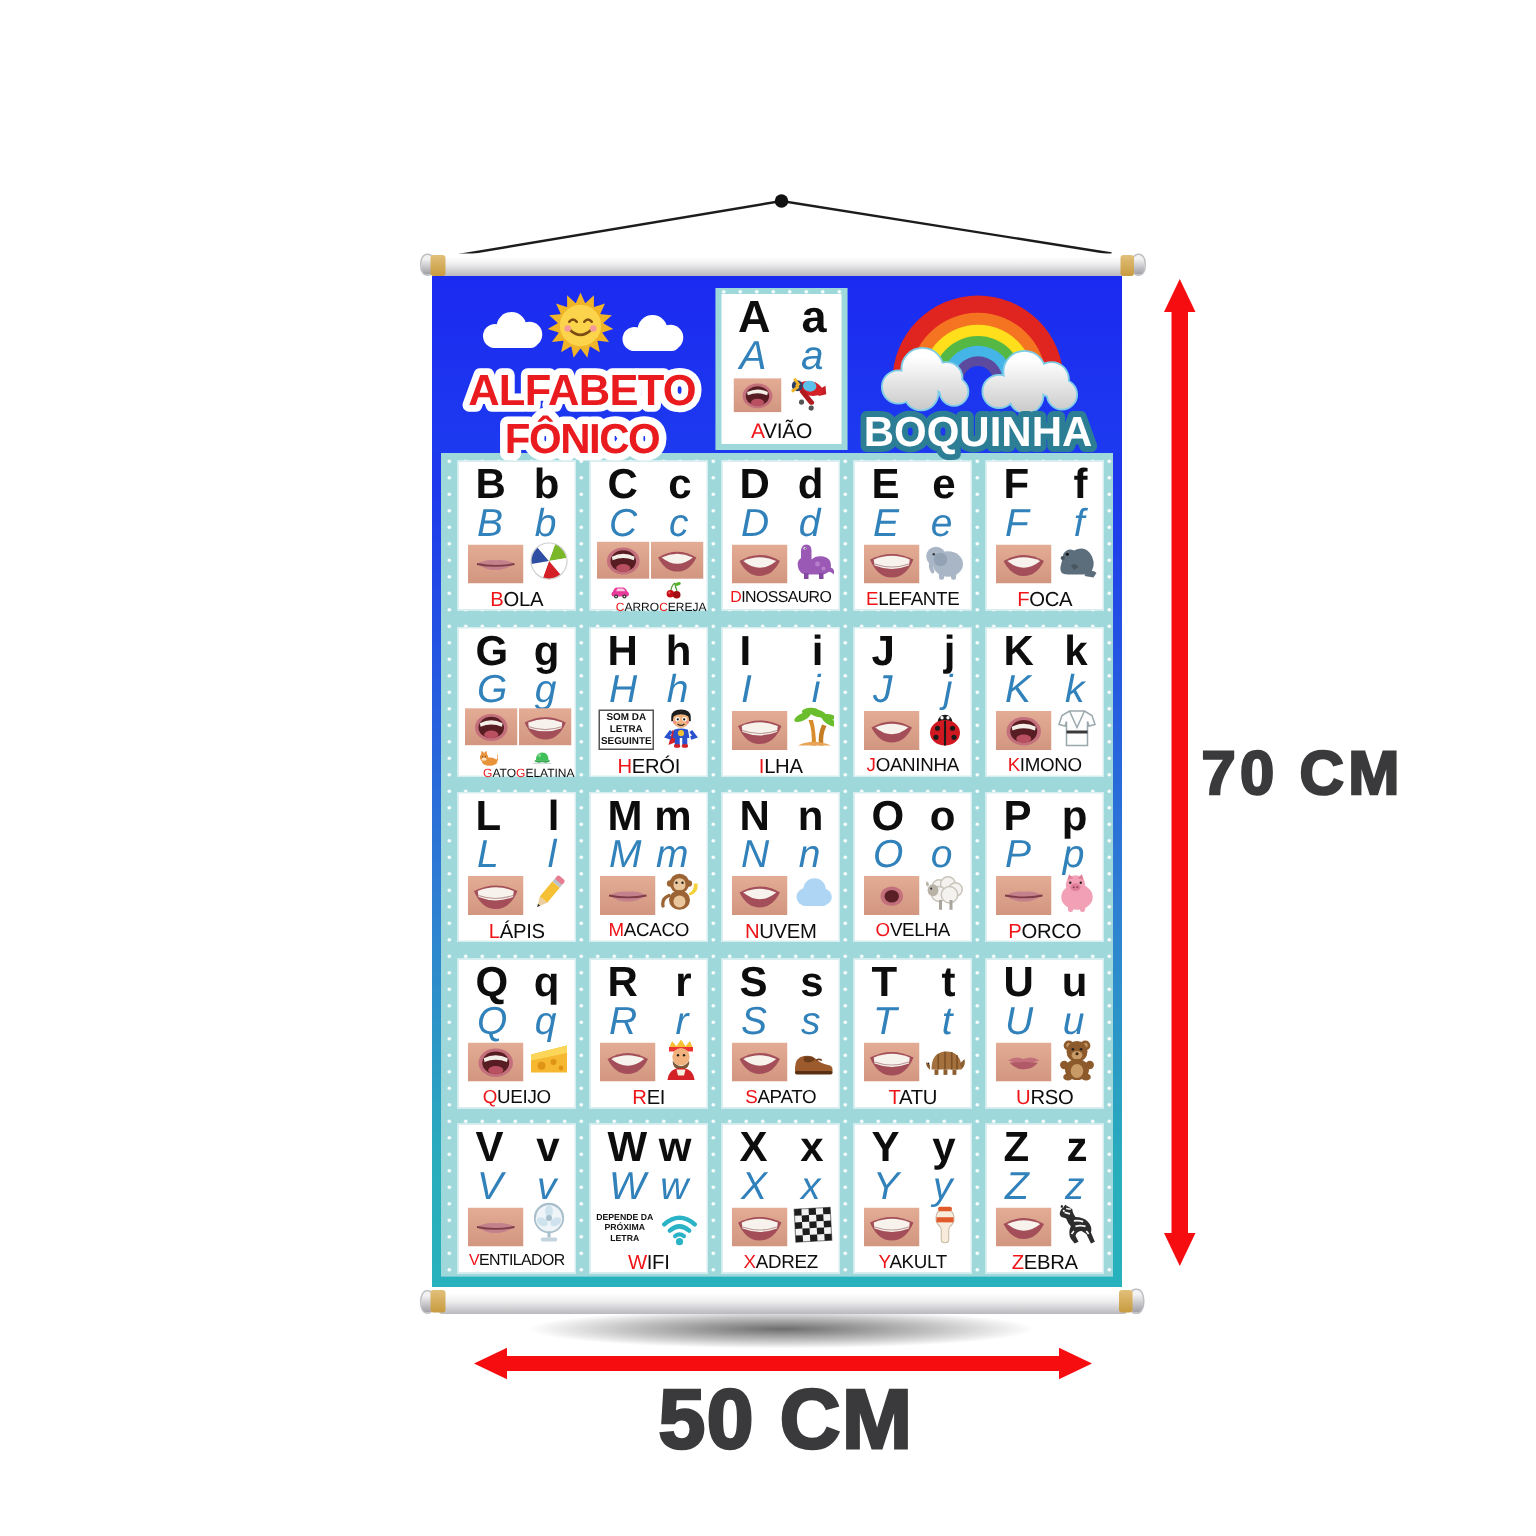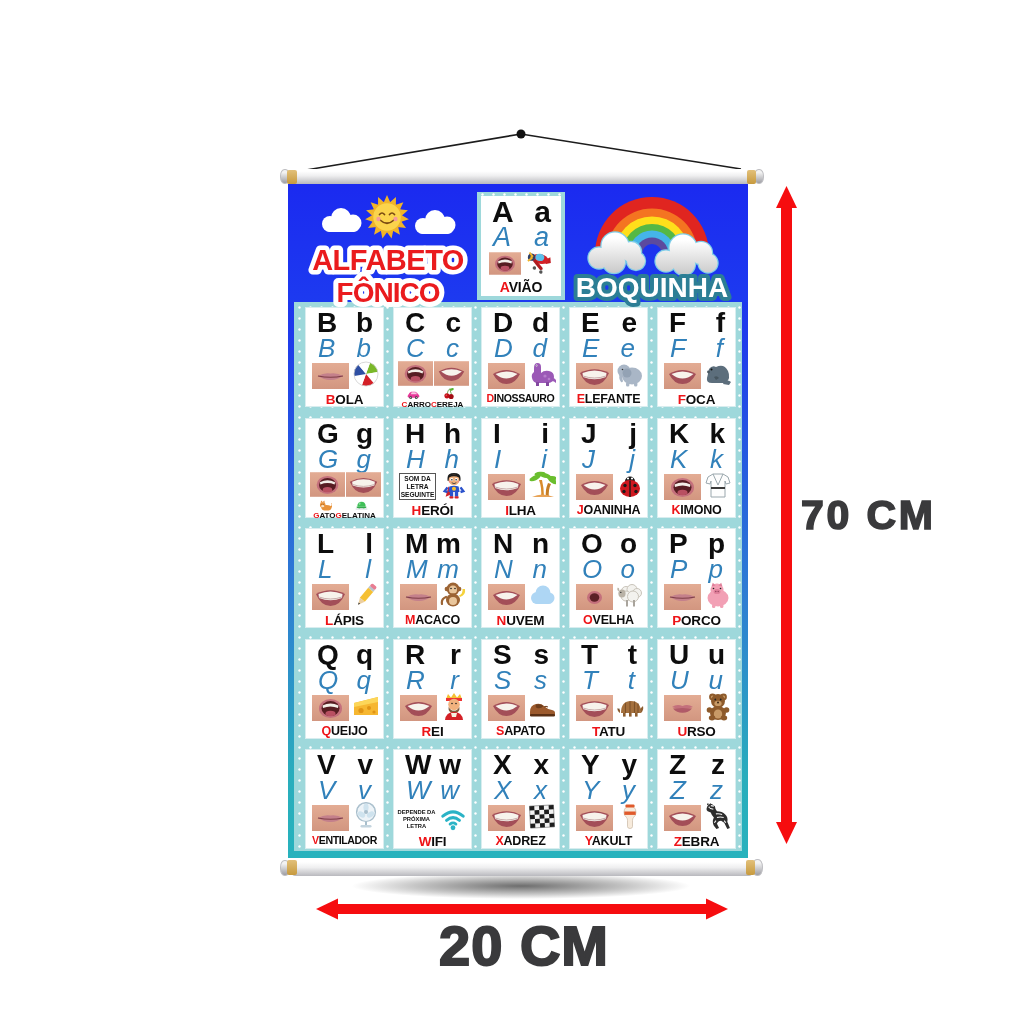--- a/index.html
+++ b/index.html
@@ -6,22 +6,22 @@
   .abs{position:absolute}
   .card{position:absolute;width:79px;height:100px;background:#fff;border:1px solid #d8edef;z-index:3}
   .lets{position:absolute;top:1px;left:0;width:100%;display:flex;justify-content:space-between;padding:0 11px;font-weight:bold;font-size:28px;line-height:28px;color:#0d0d0d;letter-spacing:-1px}
   .curs{position:absolute;top:28px;left:0;width:100%;display:flex;justify-content:space-between;padding:0 12px;font-family:"Liberation Serif",serif;font-style:italic;font-size:26px;line-height:25px;color:#3181ba}
   .ph{position:absolute;left:6px;top:55px;width:37px;height:26px}
   .ic{position:absolute;left:46px;top:51px;width:28px;height:30px}
   .ic-tall{top:50px;height:33px;width:26px;left:47px}
   .ic-wifi{top:57px;height:24px;width:28px;left:45px}
   .ph2{position:absolute;top:52px;width:35px;height:27px}
   .ic2{position:absolute;top:79px;width:13px;height:13px}
-  .w2{position:absolute;top:92px;left:0;width:100%;display:flex;justify-content:center;font-weight:bold;font-size:8px;color:#0d0d0d}
-  .word{position:absolute;top:84px;left:0;width:100%;text-align:center;font-weight:bold;font-size:13.5px;color:#0d0d0d;letter-spacing:-0.2px}
+  .w2{position:absolute;top:92px;left:0;width:100%;display:flex;justify-content:flex-end;font-weight:normal;font-size:8px;color:#0d0d0d}
+  .word{position:absolute;top:84px;left:0;width:100%;text-align:center;font-weight:normal;font-size:13.5px;color:#0d0d0d;letter-spacing:-0.2px}
   .w-m{font-size:12.5px}
   .w-l{font-size:10.6px;letter-spacing:-0.4px}
   .red{color:#ee1418}
   .hbox{position:absolute;left:5px;top:54px;width:37px;height:27px;border:1.5px solid #555;font-weight:bold;font-size:6.6px;line-height:8px;text-align:center;padding-top:1px;color:#111}
   .wtxt{position:absolute;left:2px;top:59px;width:41px;font-weight:bold;font-size:5.8px;line-height:7px;text-align:center;color:#111}
   .dots{background-color:#9ed8db}
 </style></head>
 <body>
 
 <svg width="0" height="0" style="position:absolute">
@@ -1193,13 +1193,13 @@
 </svg>
 
 <div class="abs" style="left:801px;top:492px;width:140px;text-align:left;font-weight:bold;font-size:41px;letter-spacing:2.8px;color:#3a3a3c;-webkit-text-stroke:1.6px #3a3a3c">70 CM</div>
 
 <svg class="abs" style="left:310px;top:896px" width="424" height="26" viewBox="0 0 424 26">
   <rect x="24" y="8" width="376" height="10" fill="#f60d0f"></rect>
   <path d="M6,13 L28,2.5 L28,23.5Z" fill="#f60d0f"></path>
   <path d="M418,13 L396,2.5 L396,23.5Z" fill="#f60d0f"></path>
 </svg>
 
-<div class="abs" style="left:364px;top:913px;width:320px;text-align:center;font-weight:bold;font-size:56px;letter-spacing:1px;color:#3a3a3c;-webkit-text-stroke:2px #3a3a3c">20 CM</div>
+<div class="abs" style="left:364px;top:913px;width:320px;text-align:center;font-weight:bold;font-size:56px;letter-spacing:1px;color:#3a3a3c;-webkit-text-stroke:2px #3a3a3c">50 CM</div>
 
 </body></html>

